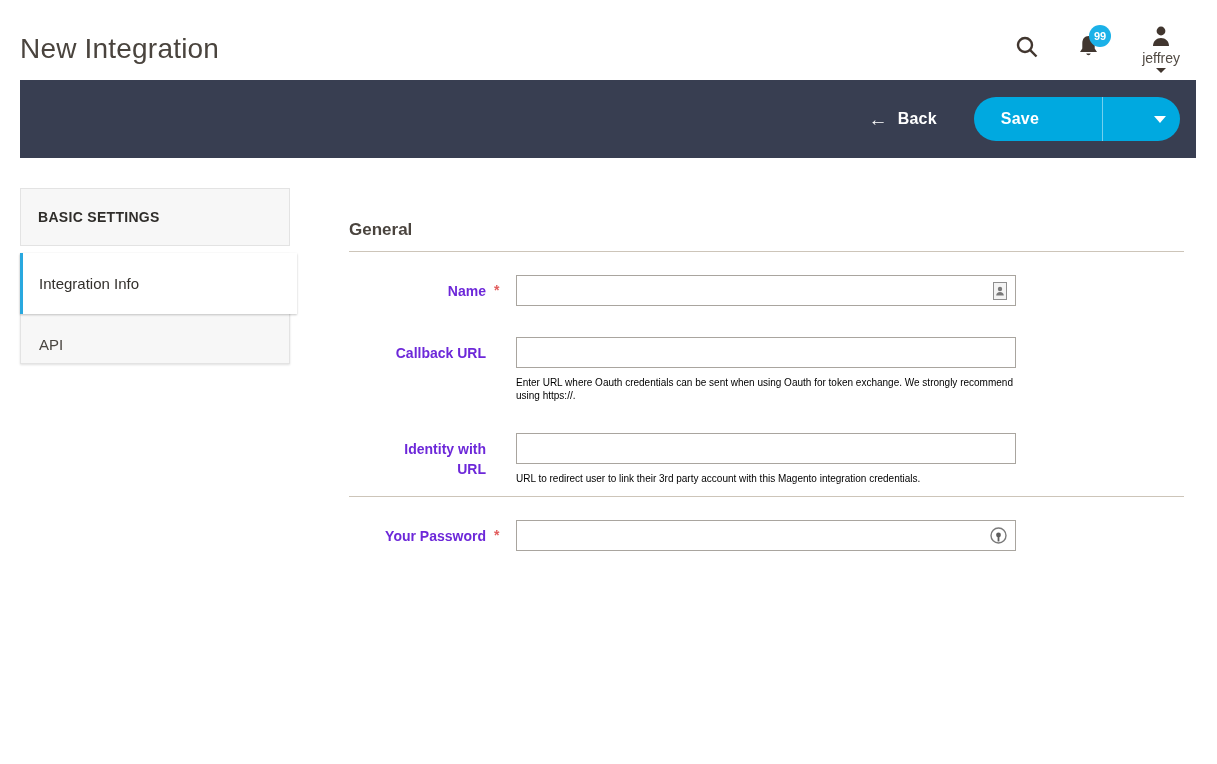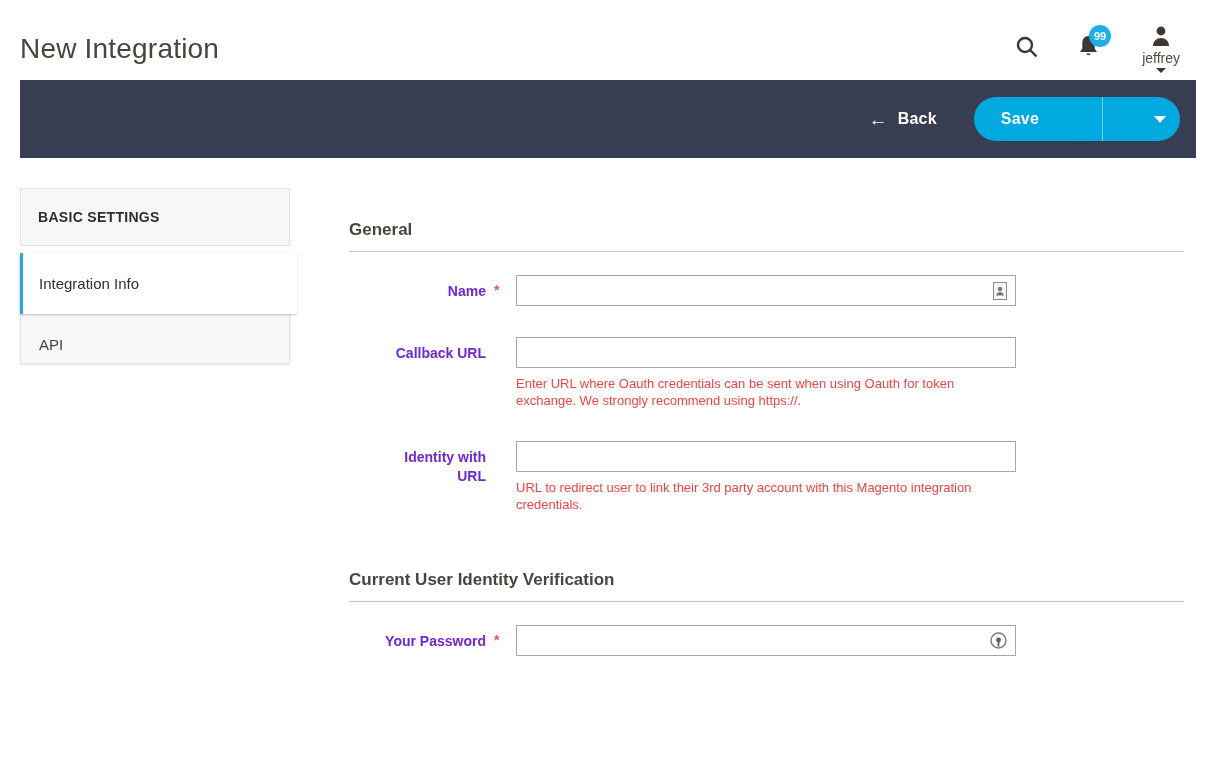--- a/index.html
+++ b/index.html
@@ -74,21 +74,21 @@
   .field-row.tight{margin-top:23px;}
   .field-label{width:105px;margin-left:32px;text-align:right;font-size:14px;font-weight:600;
     color:#6d28d9;padding-top:7px;line-height:1.4;}
   .field-req{width:30px;padding-left:8px;padding-top:7px;color:var(--required);
     font-size:14px;font-weight:600;}
   .field-ctl{width:500px;}
   .input-wrap{position:relative;}
   .text-input{width:100%;height:31px;border:1px solid #a9a59f;background:#fff;
     padding:0 30px 0 8px;font-size:14px;font-family:inherit;color:#303030;}
   .input-icon{position:absolute;right:9px;top:7px;}
-  .field-note{font-size:13px;color:#ef4444;line-height:1.3;margin-top:8px;}
+  .field-note{font-size:10px;color:#000000;line-height:1.3;margin-top:8px;}
   .field-note:empty{display:none;}
 </style>
 </head>
 <body>
 
 <div class="page-header">
   <h1 class="page-title">New Integration</h1>
   <div class="header-right">
     <button class="icon-btn search-btn">
       <span>
@@ -183,21 +183,20 @@
       <div class="field-label">Identity with URL</div>
       <div class="field-req"></div>
       <div class="field-ctl">
         <div class="input-wrap">
           <input class="text-input" type="text" value="" style="">
         </div>
         <div class="field-note">URL to redirect user to link their 3rd party account with this Magento integration credentials.</div>
       </div>
     </div>
 
-    <h2 class="section-title second">Current User Identity Verification</h2>
     <hr class="section-rule">
 
     <div class="field-row tight">
       <div class="field-label">Your Password</div>
       <div class="field-req">*</div>
       <div class="field-ctl">
         <div class="input-wrap">
           <input class="text-input" type="password" value="" style="">
           <span class="input-icon">
             <svg width="17" height="17" viewBox="0 0 17 17">

